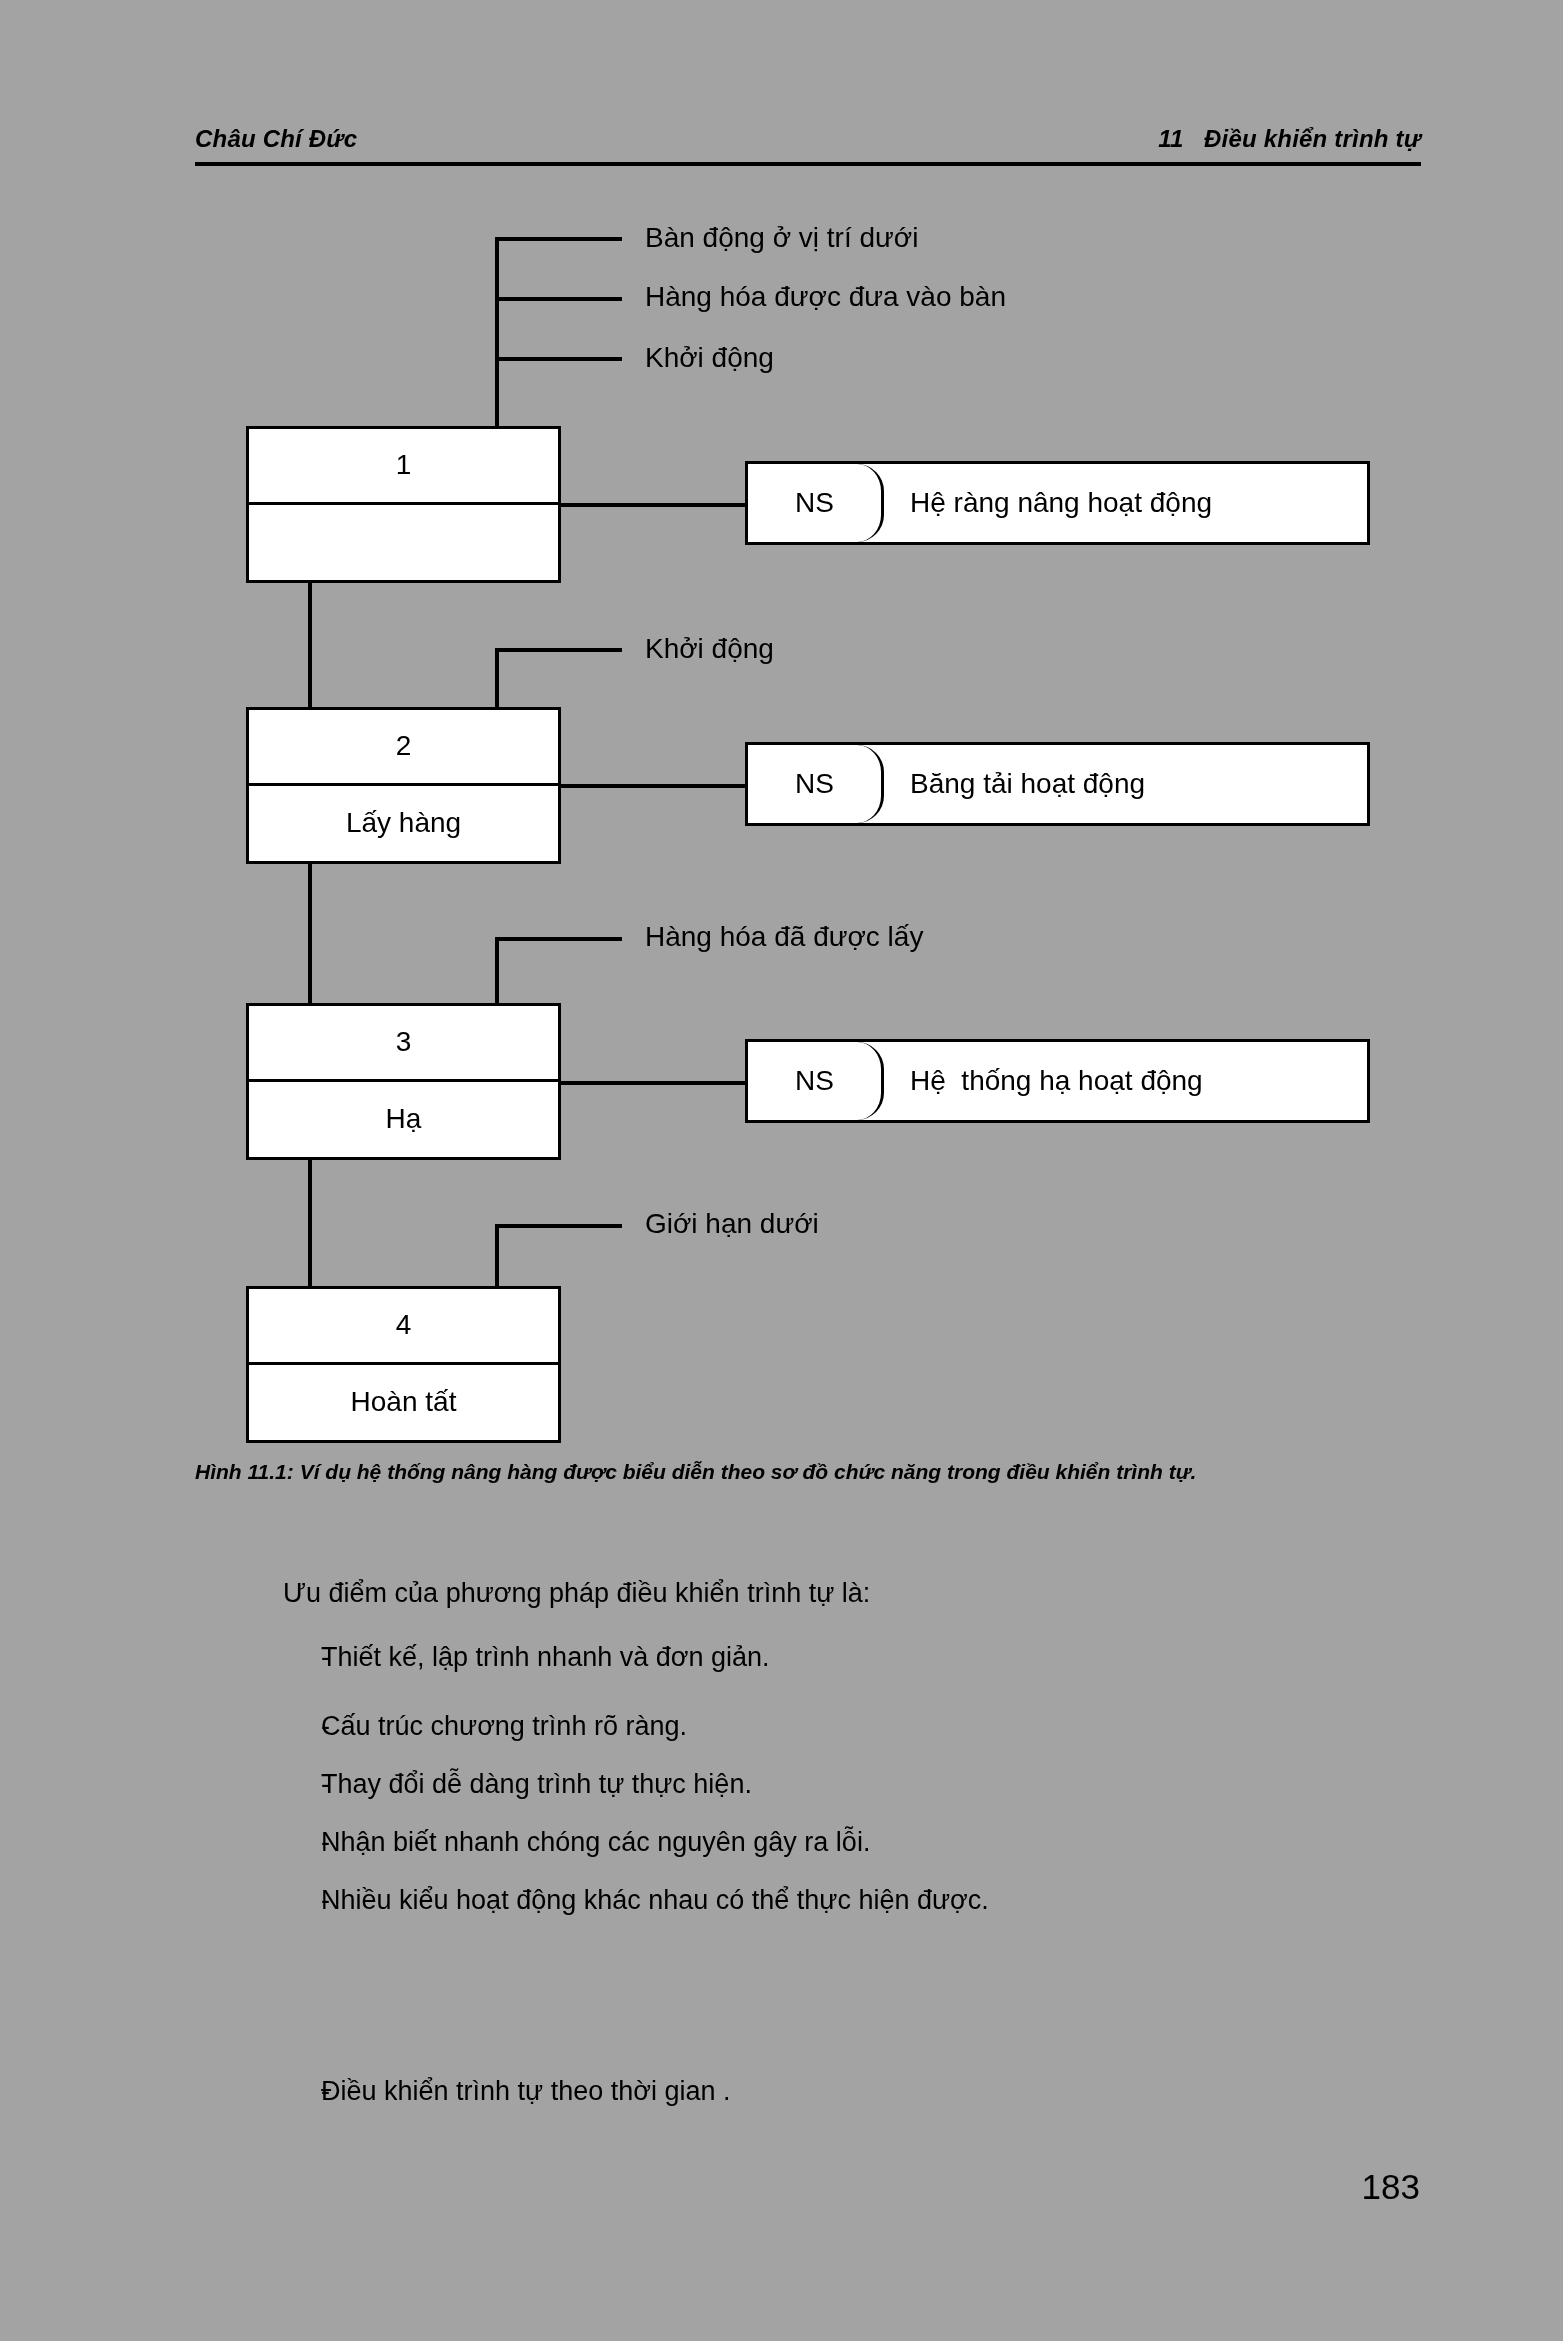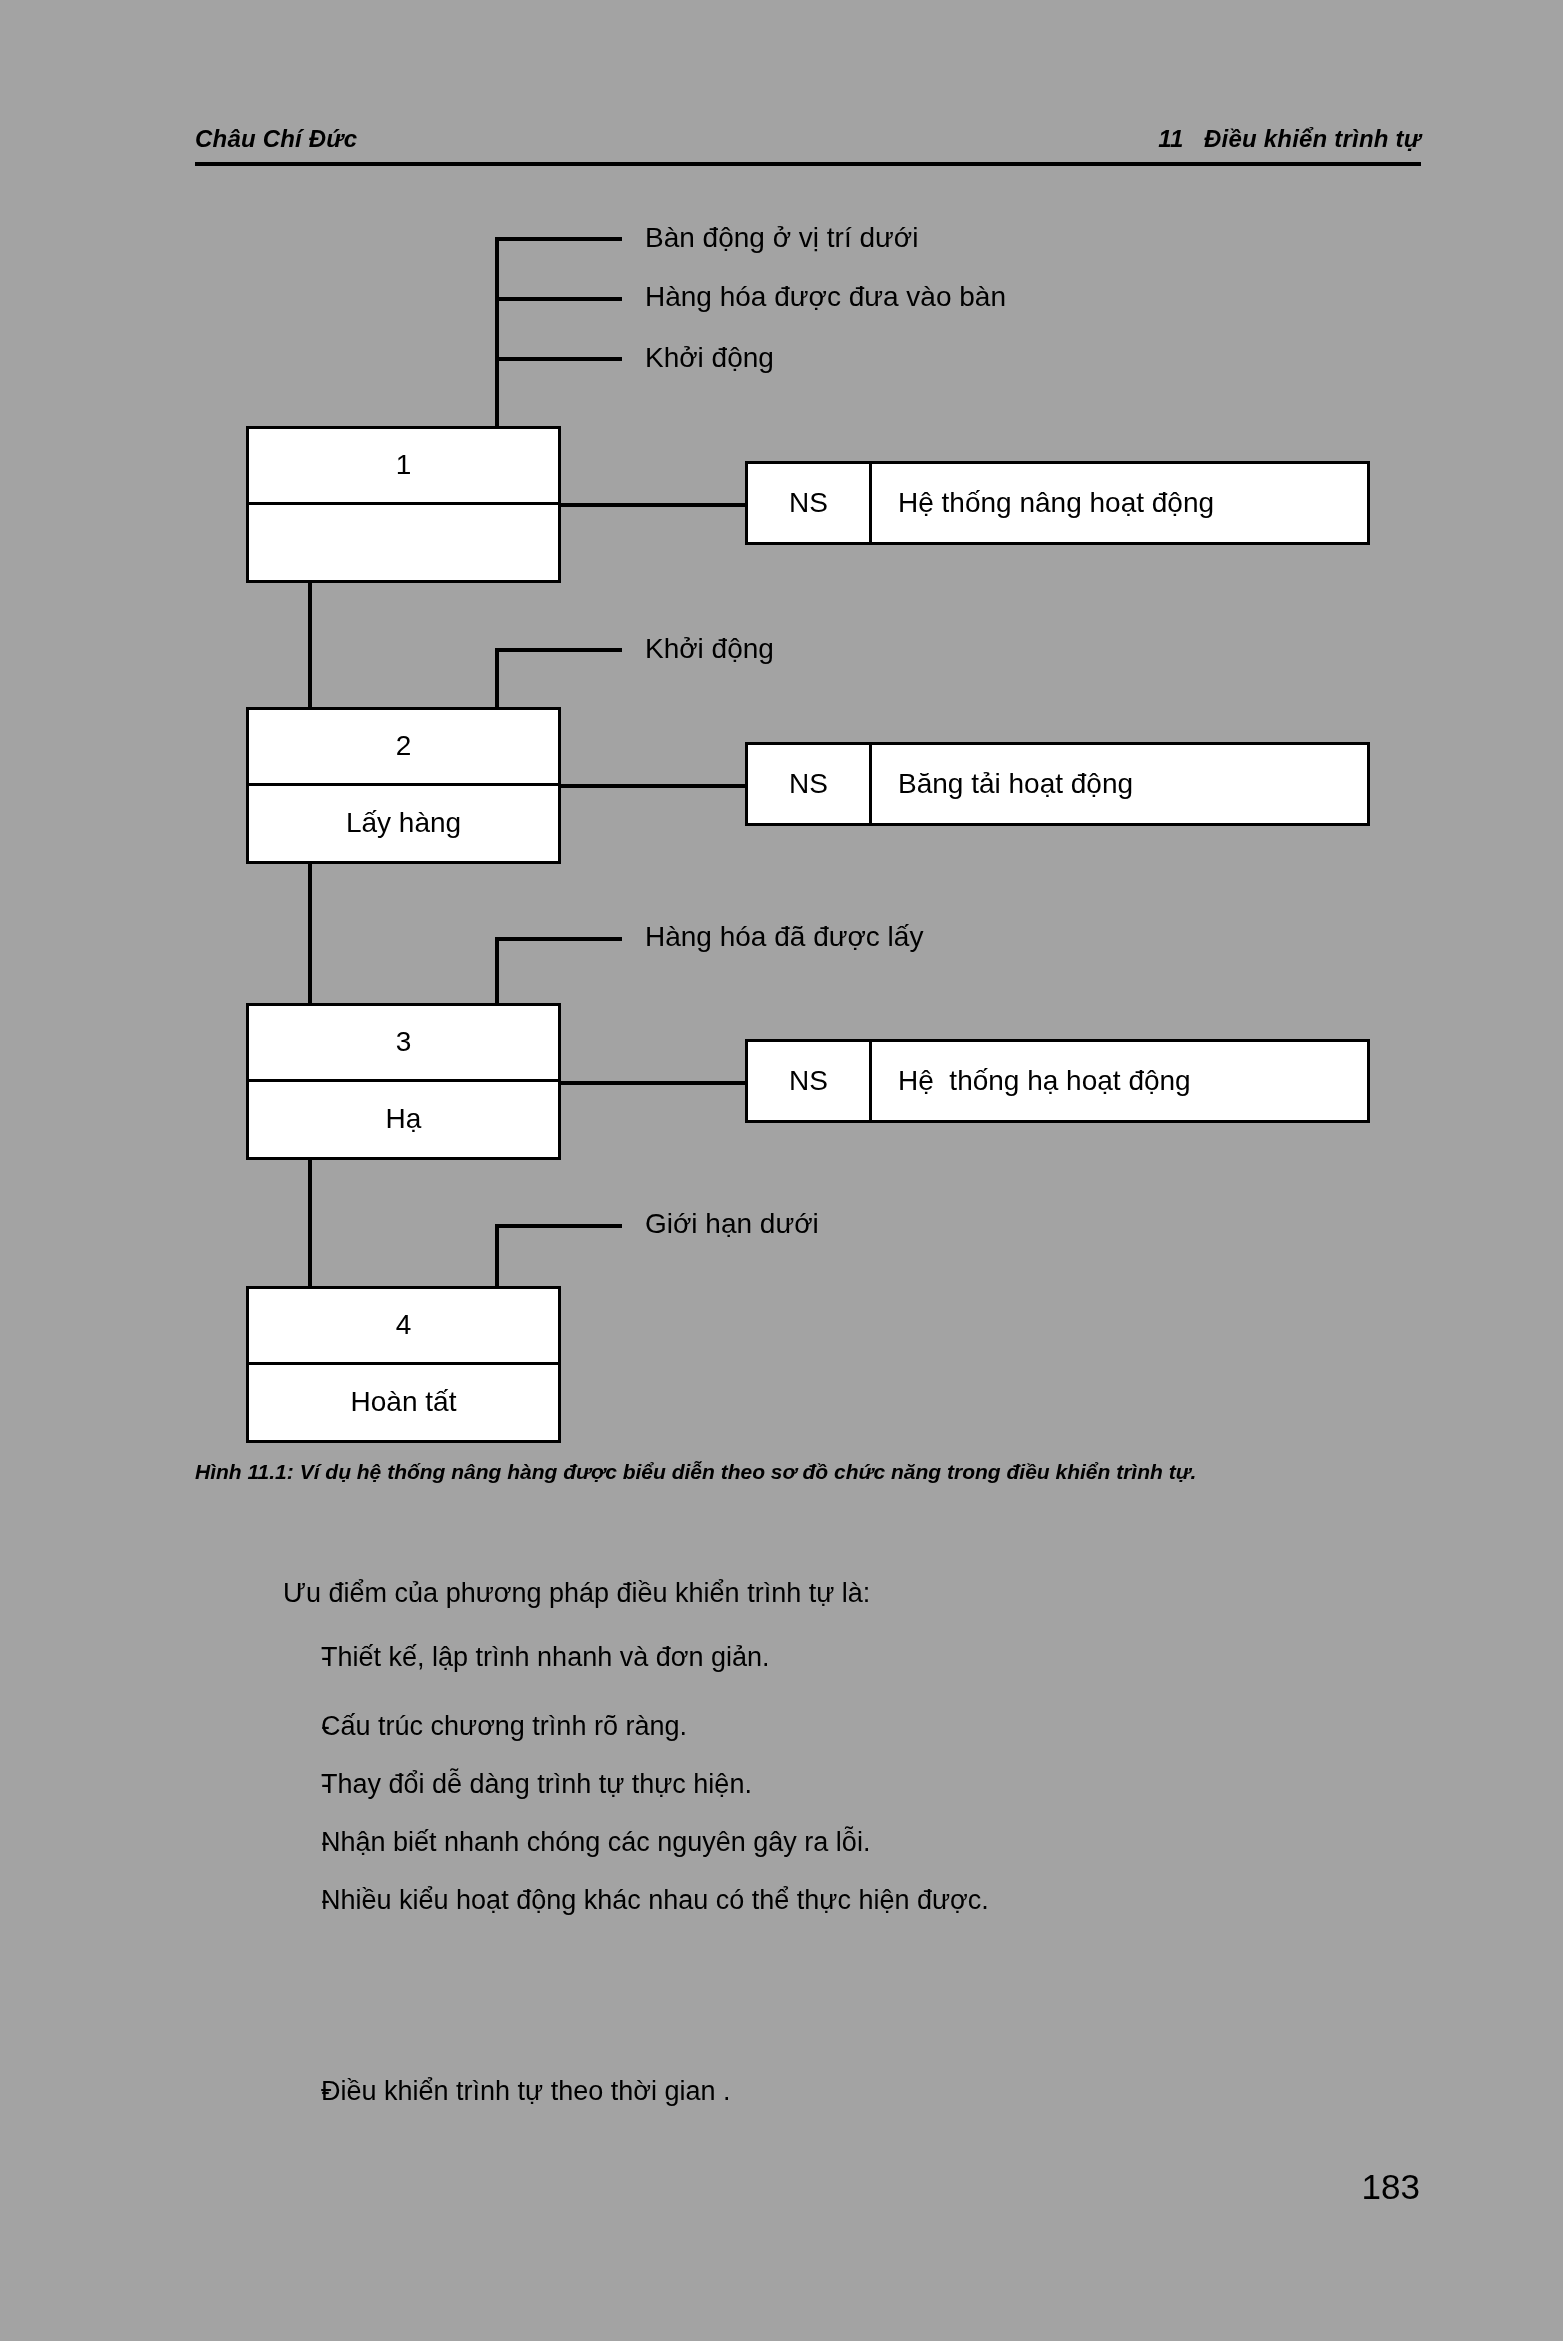--- a/index.html
+++ b/index.html
@@ -74,27 +74,28 @@
   .step-num { border-bottom: 3.1px solid #000000; }
 
   .action-box {
     position: absolute;
     border: 3.1px solid #000000;
     background: #ffffff;
     box-sizing: border-box;
     display: flex;
   }
   .action-ns {
-    width: 124px;
+    width: 136px;
     border-right: 3.1px solid #000000;
     display: flex;
     align-items: center;
     justify-content: center;
     font-size: 28px;
     box-sizing: border-box;
+    border-radius: 27px;
   }
   .action-text {
     flex: 1;
     display: flex;
     align-items: center;
     padding-left: 26px;
     font-size: 28px;
     white-space: pre;
     box-sizing: border-box;
   }
@@ -173,21 +174,21 @@
     <div class="cond-label" style="left:645px; top:283px;">Hàng hóa được đưa vào bàn</div>
     <div class="cond-label" style="left:645px; top:344px;">Khởi động</div>
 
     <div class="step-box" style="left:246px; top:426px; width:315px; height:157px;">
       <div class="step-num">1</div>
     </div>
 
     <div class="ln h" style="left:559px; top:503px; width:187px;"></div>
     <div class="action-box" style="left:745px; top:461px; width:625px; height:84px;">
       <div class="action-ns">NS</div>
-      <div class="action-text">Hệ thống nâng hoạt động</div>
+      <div class="action-text">Hệ ràng nâng hoạt động</div>
     </div>
 
     <div class="ln v" style="left:308px; top:582px; height:127px;"></div>
     <div class="ln v" style="left:495px; top:648px; height:60px;"></div>
     <div class="ln h" style="left:495px; top:648px; width:127px;"></div>
     <div class="cond-label" style="left:645px; top:635px;">Khởi động</div>
 
     <div class="step-box" style="left:246px; top:707px; width:315px; height:157px;">
       <div class="step-num">2</div>
       <div class="step-name">Lấy hàng</div>

